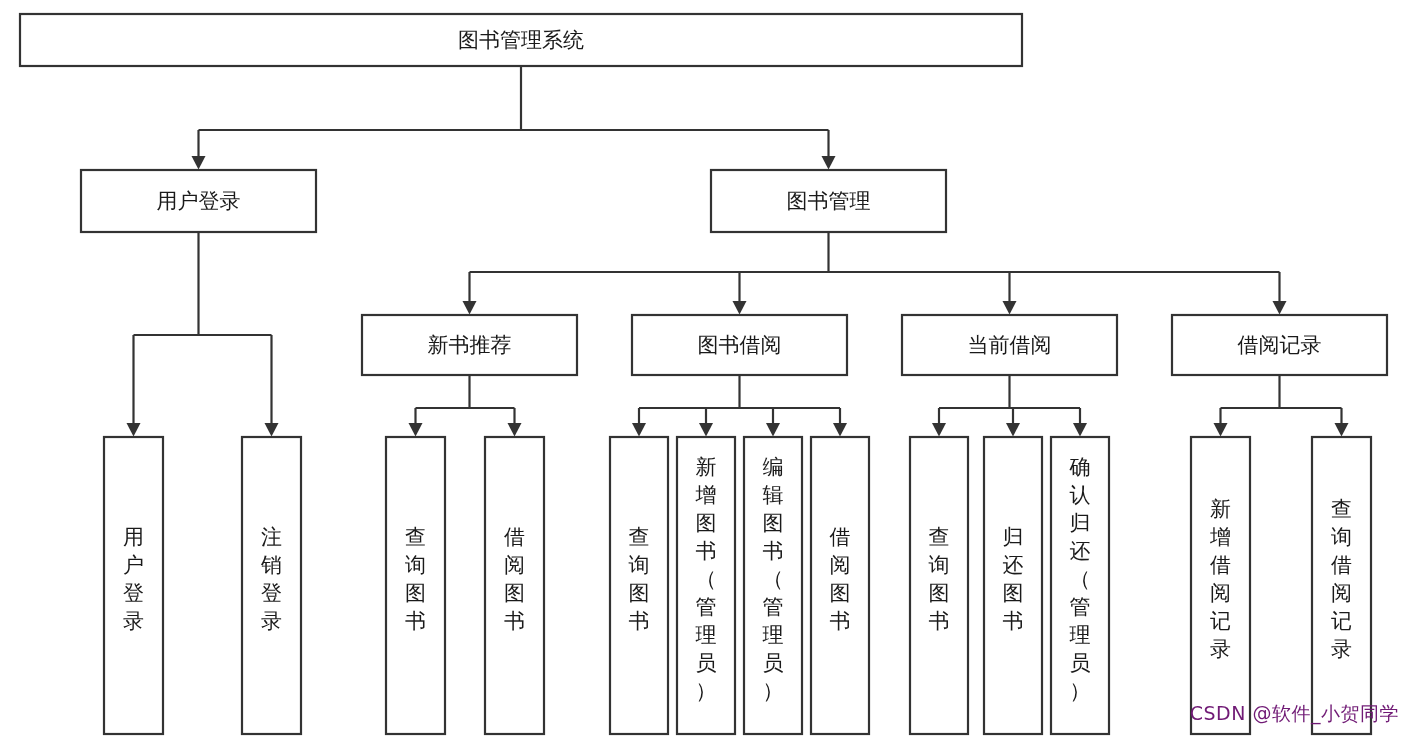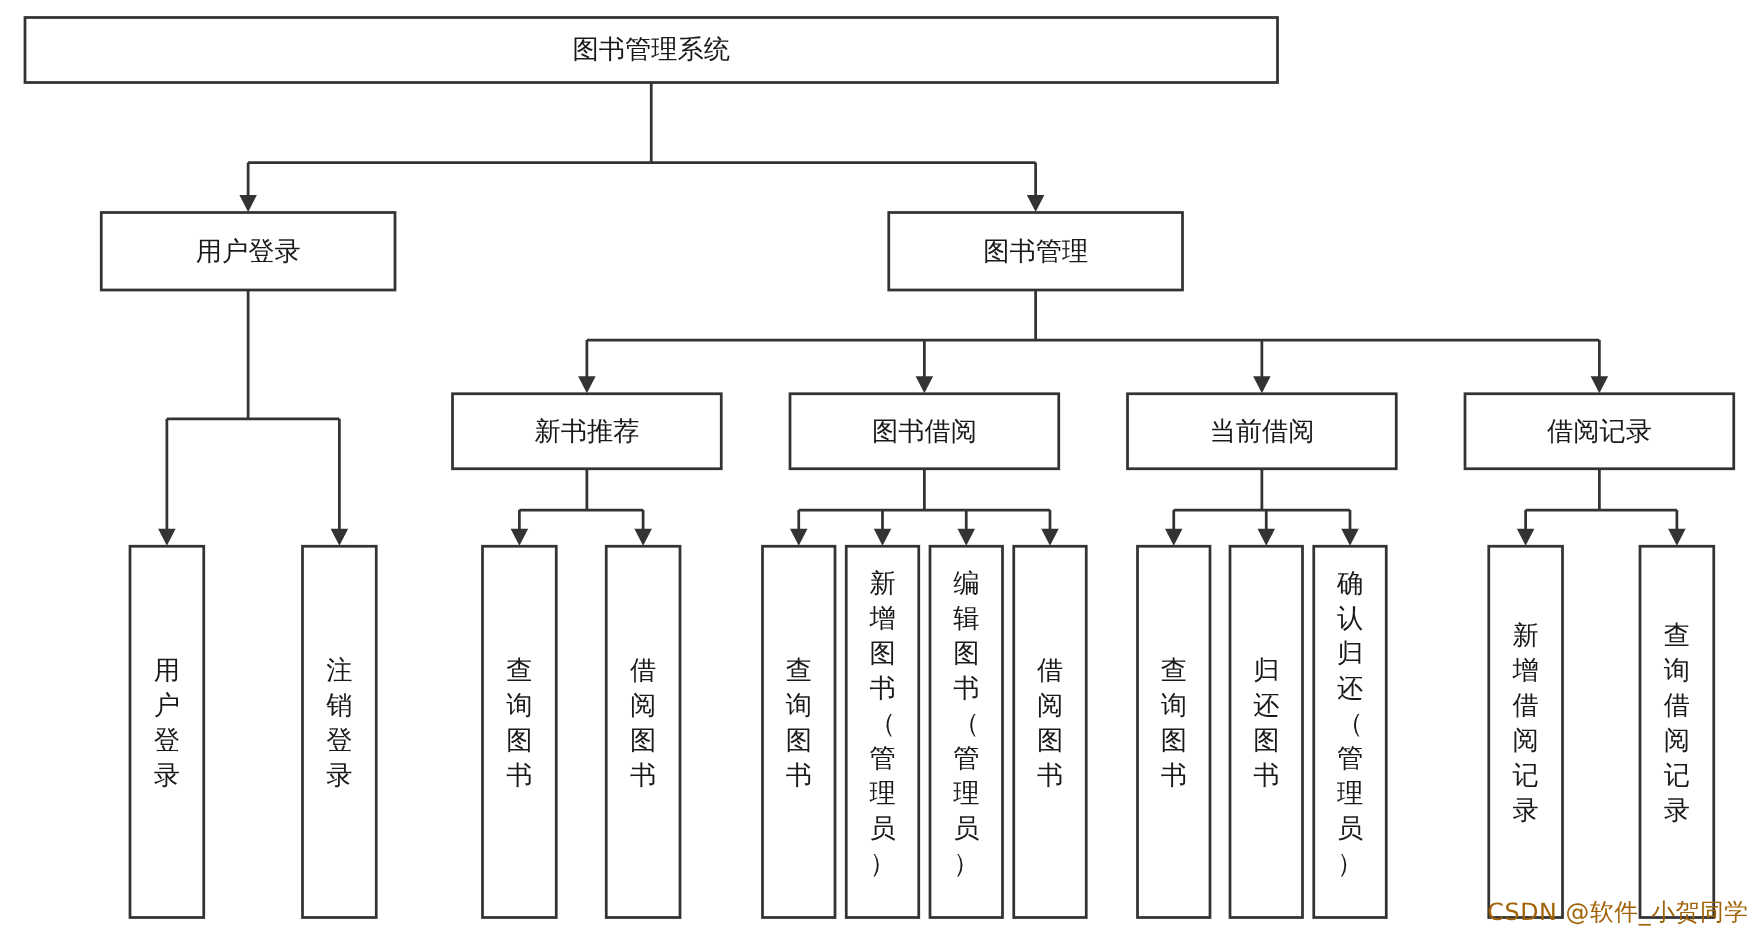--- a/index.html
+++ b/index.html
@@ -45,24 +45,24 @@
   }
   .node-label-vertical {
     fill: #1a1a1a;
     font-family: "DejaVu Sans", "Liberation Sans", sans-serif;
     font-size: 21px;
     text-anchor: middle;
   }
   .watermark-text {
     position: absolute;
     right: 6px;
-    bottom: 4px;
+    bottom: 20px;
     font-family: "DejaVu Sans", "Liberation Sans", sans-serif;
     font-size: 19px;
-    color: #a16207;
+    color: #701a75;
     white-space: nowrap;
     letter-spacing: 0.5px;
     user-select: none;
   }
 </style>
 </head>
 <body>
 
 <div id="diagram-root">
   <svg id="diagram-svg" width="1405" height="747" viewBox="0 0 1405 747" xmlns="http://www.w3.org/2000/svg">

